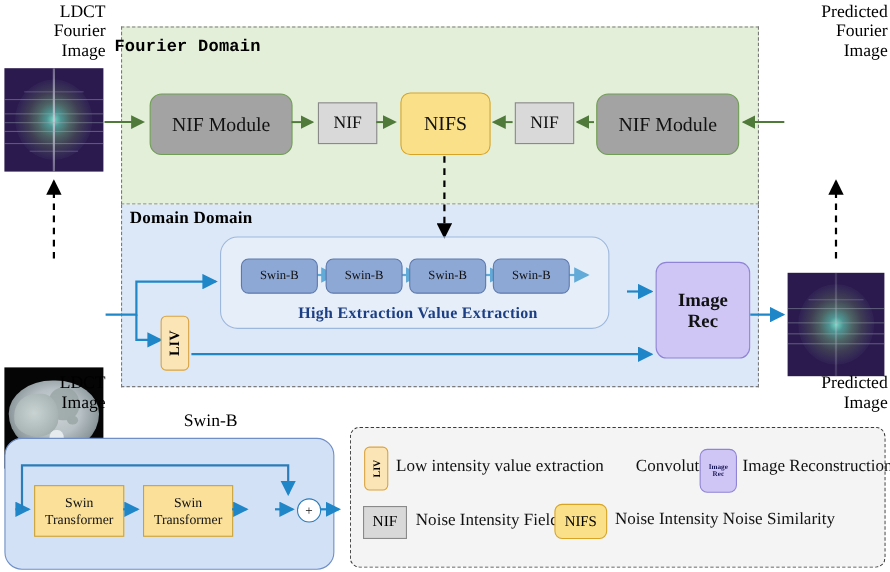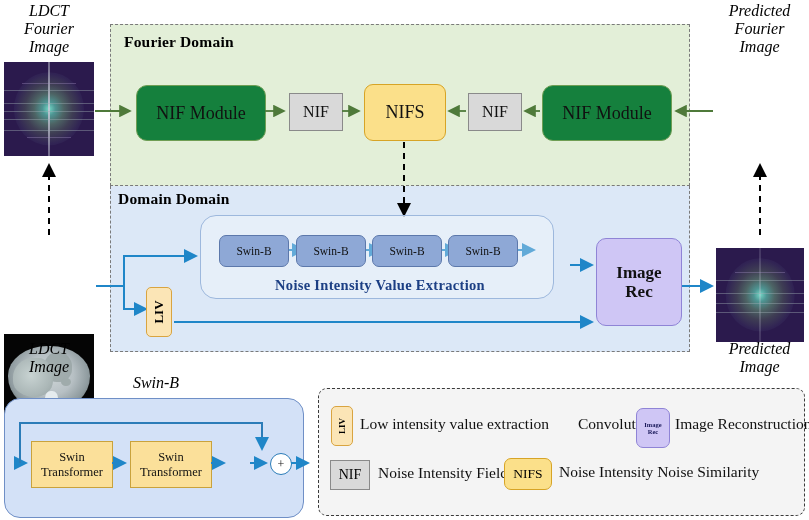--- a/index.html
+++ b/index.html
@@ -9,36 +9,36 @@
   .ctr{display:flex;align-items:center;justify-content:center;text-align:center;}
 
   
   #fourier-domain{left:110px;top:24px;width:580px;height:162px;
       background:#e3efd8;border:1.6px dashed #7a7a7a;box-sizing:border-box;}
   #image-domain{left:110px;top:186px;width:580px;height:166px;
       background:#dce8f7;border:1.6px dashed #7a7a7a;border-top:none;box-sizing:border-box;}
   .domain-label{font-weight:bold;font-size:15.5px;letter-spacing:.2px;}
 
   
-  .nif-module{background:#15803d;border:1.5px solid #6f9e54;border-radius:11px;
+  .nif-module{background:#a3a3a3;border:1.5px solid #6f9e54;border-radius:11px;
       font-size:18px;color:#111;}
   .nif-box{background:#d9d9d9;border:1.4px solid #8a8a8a;font-size:16px;color:#111;}
   .nifs-box{background:#fbe08a;border:1.6px solid #d7a426;border-radius:9px;
       font-size:18px;color:#111;}
   .swinb{background:#8ea8d6;border:1.2px solid #5c78ab;border-radius:7px;
       font-size:11.5px;color:#111;font-family:"Liberation Serif",serif;}
   .hive-group{border:1.4px solid #9db8dd;border-radius:16px;background:rgba(255,255,255,.30);}
   .hive-label{color:#1c3f84;font-weight:bold;font-size:14.5px;letter-spacing:.3px;}
   .imgrec{background:#cfc6f5;border:1.3px solid #8f84d6;border-radius:10px;
       font-weight:bold;font-size:17px;line-height:1.12;color:#111;}
   .liv-box{background:#fbe5b6;border:1.4px solid #d9a440;border-radius:5px;}
   .liv-txt{transform:rotate(-90deg);font-weight:bold;font-size:13px;white-space:nowrap;}
 
   
-  .cap{font-size:16px;line-height:1.12;text-align:center;font-style:italic;}
+  .cap{font-size:16px;line-height:1.12;text-align:right;}
 
   
   .fourier-img{background:#2b1a4d;position:relative;overflow:hidden;}
   .fourier-img .glow{position:absolute;left:50%;top:50%;transform:translate(-50%,-50%);
       width:78%;height:78%;border-radius:50%;
       background:radial-gradient(ellipse at 50% 50%,
           rgba(120,225,205,.95) 0%, rgba(90,190,170,.75) 13%,
           rgba(105,160,120,.55) 30%, rgba(95,120,95,.38) 48%,
           rgba(70,70,110,.22) 68%, rgba(43,26,77,0) 88%);}
   .fourier-img .vline{position:absolute;left:50%;top:0;bottom:0;width:2px;
@@ -80,21 +80,21 @@
   .lg-imgrec{background:#cfc6f5;border:1.2px solid #8f84d6;border-radius:7px;
       font-weight:bold;font-size:6.5px;line-height:1.15;color:#1a1a5a;}
   svg{overflow:visible;}
 </style>
 </head>
 <body>
 
 <div class="abs" id="fourier-domain"></div>
 <div class="abs" id="image-domain"></div>
 
-<div class="abs domain-label" style="left:124px;top:33px;">Fourier Domain</div>
+<div class="abs domain-label" style="left:104px;top:33px;font-family:Liberation Mono, monospace;">Fourier Domain</div>
 <div class="abs domain-label" style="left:118px;top:190px;">Domain Domain</div>
 
 <div class="abs cap" style="left:2px;top:2px;width:94px;">
   <div>LDCT</div>
   <div>Fourier</div>
   <div>Image</div>
 </div>
 
 <div class="abs fourier-img" id="ldct-fourier-img" style="left:4px;top:62px;width:90px;height:94px;">
   <div class="glow"></div>
@@ -188,21 +188,21 @@
   <line x1="682" y1="286" x2="712" y2="286" stroke="#1f86c8" stroke-width="2" marker-end="url(#ba)"></line>
 </svg>
 
 <div class="abs hive-group" style="left:200px;top:215px;width:352px;height:82px;"></div>
 
 <div class="abs ctr swinb" style="left:219px;top:235px;width:68px;height:30px;">Swin-B</div>
 <div class="abs ctr swinb" style="left:296px;top:235px;width:68px;height:30px;">Swin-B</div>
 <div class="abs ctr swinb" style="left:372px;top:235px;width:68px;height:30px;">Swin-B</div>
 <div class="abs ctr swinb" style="left:448px;top:235px;width:68px;height:30px;">Swin-B</div>
 
-<div class="abs hive-label" style="left:215px;top:277px;width:330px;text-align:center;">Noise Intensity  Value Extraction</div>
+<div class="abs hive-label" style="left:215px;top:277px;width:330px;text-align:center;">High Extraction  Value Extraction</div>
 
 <div class="abs ctr liv-box" style="left:146px;top:287px;width:24px;height:48px;">
   <span class="liv-txt">LIV</span>
 </div>
 
 <div class="abs ctr imgrec" style="left:596px;top:238px;width:84px;height:86px;flex-direction:column;">
   <div>Image</div>
   <div>Rec</div>
 </div>
 

